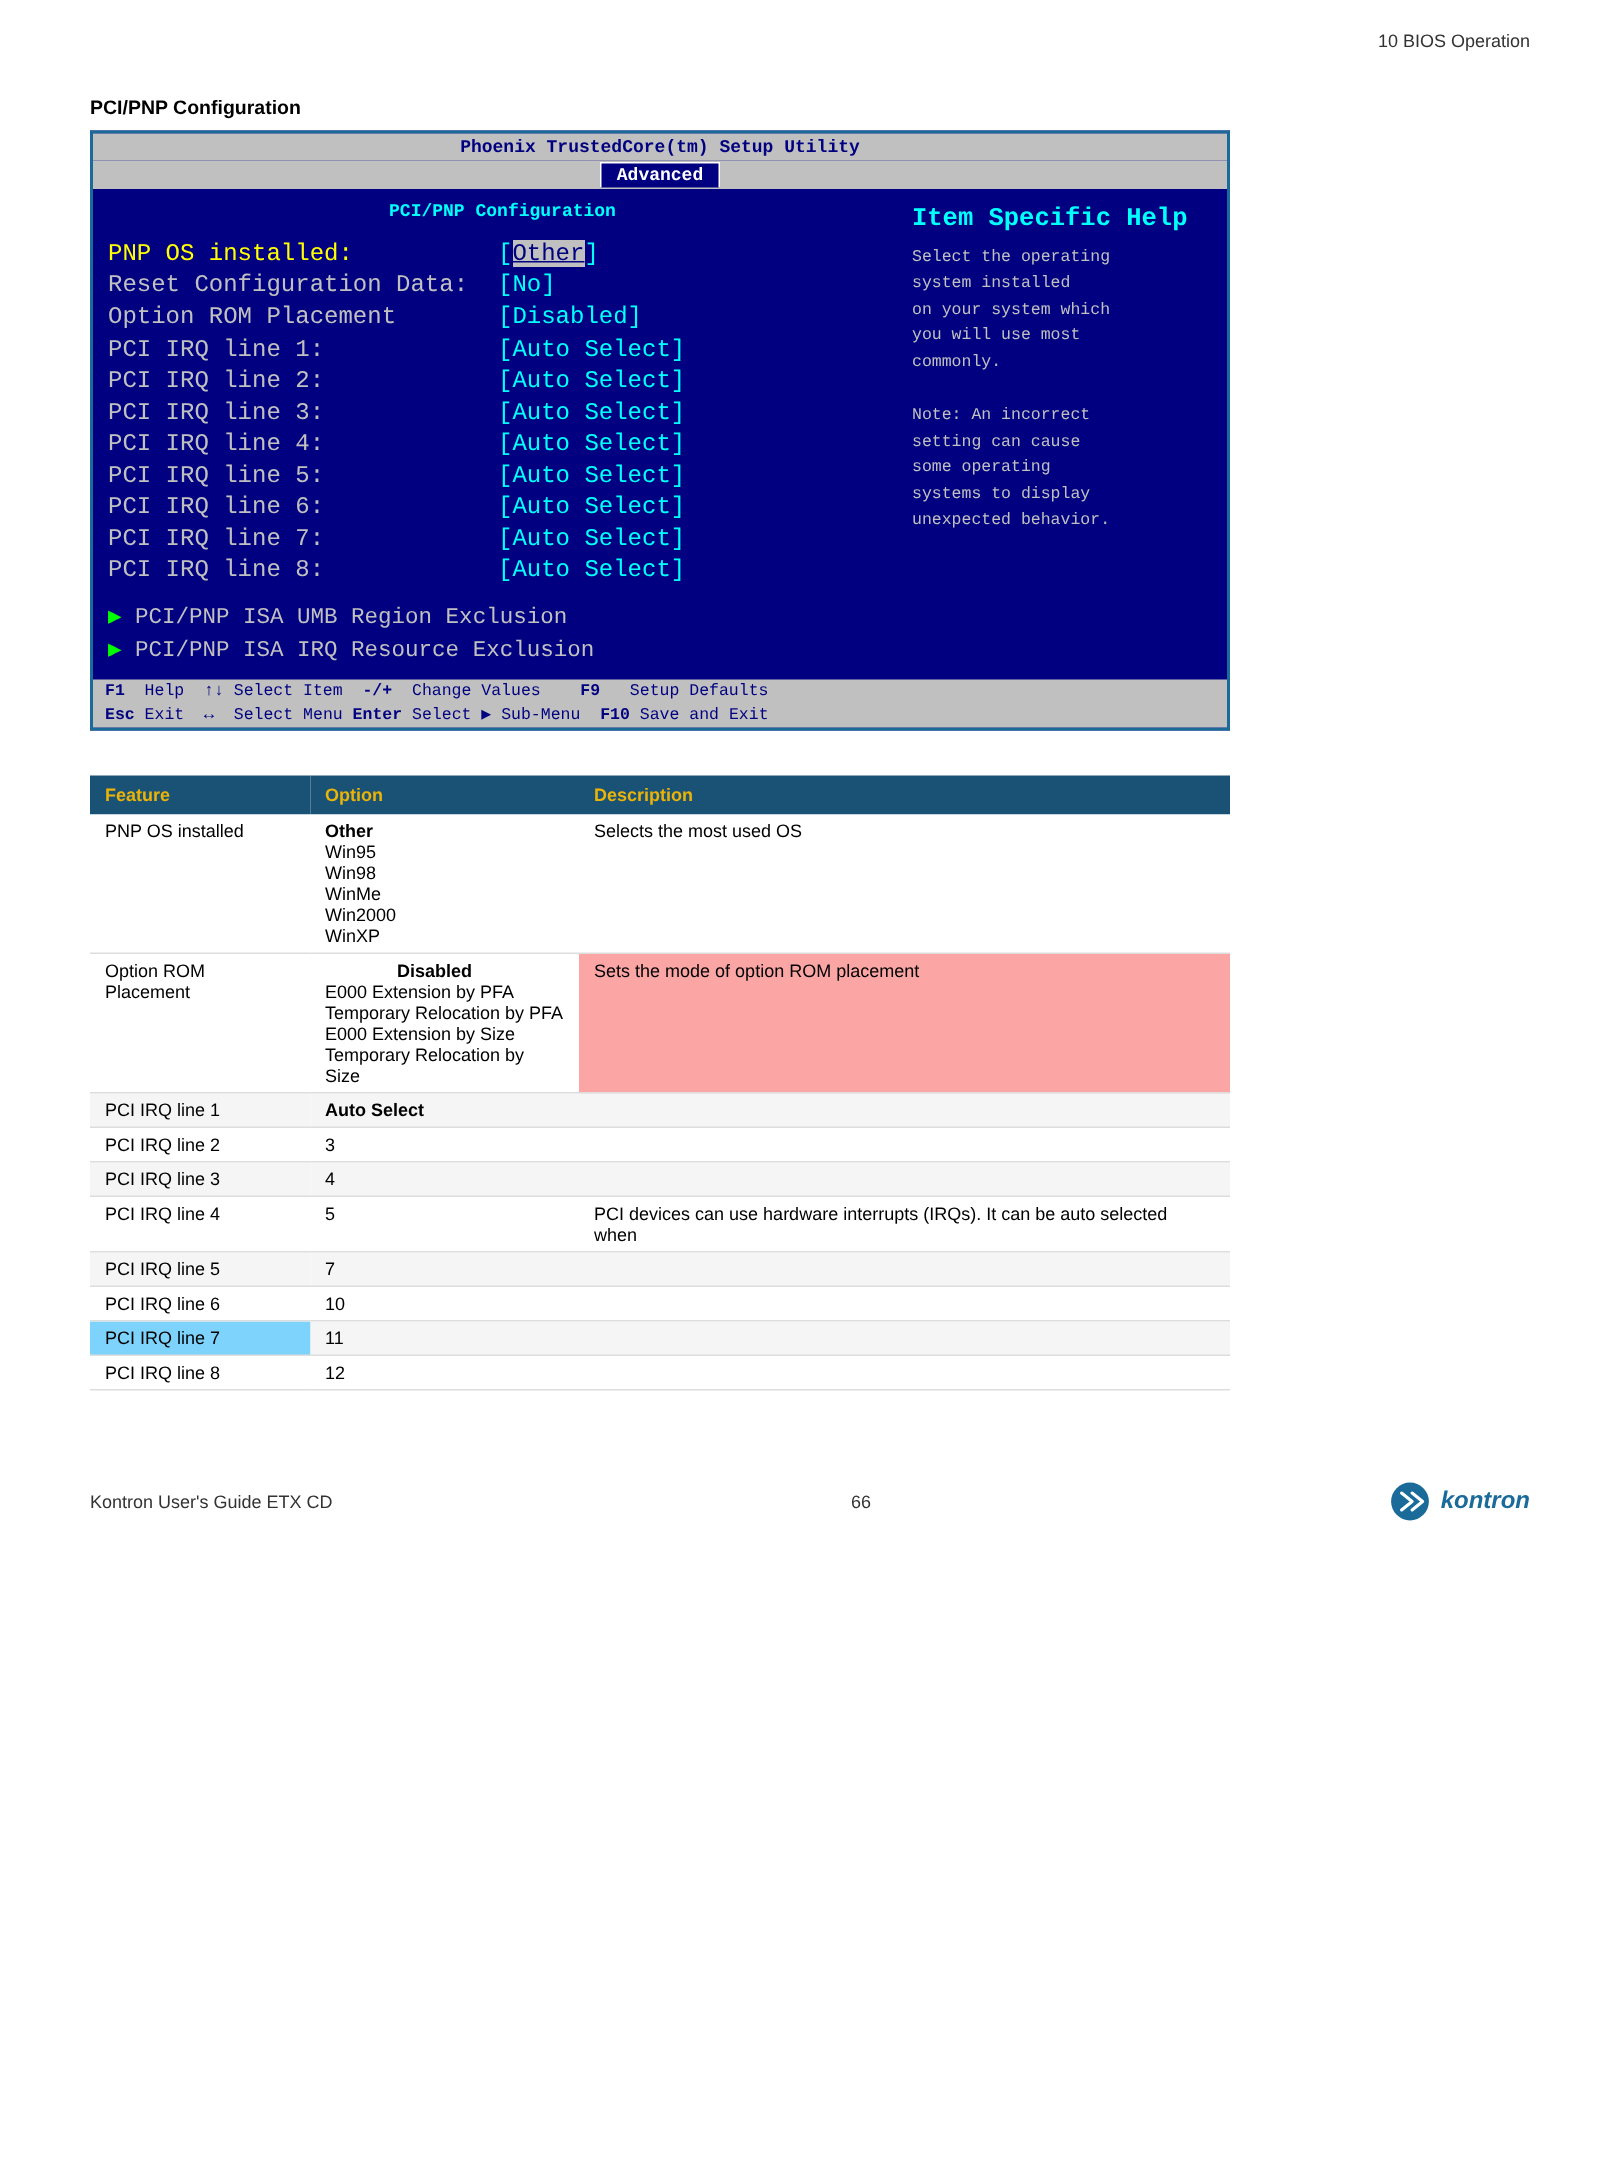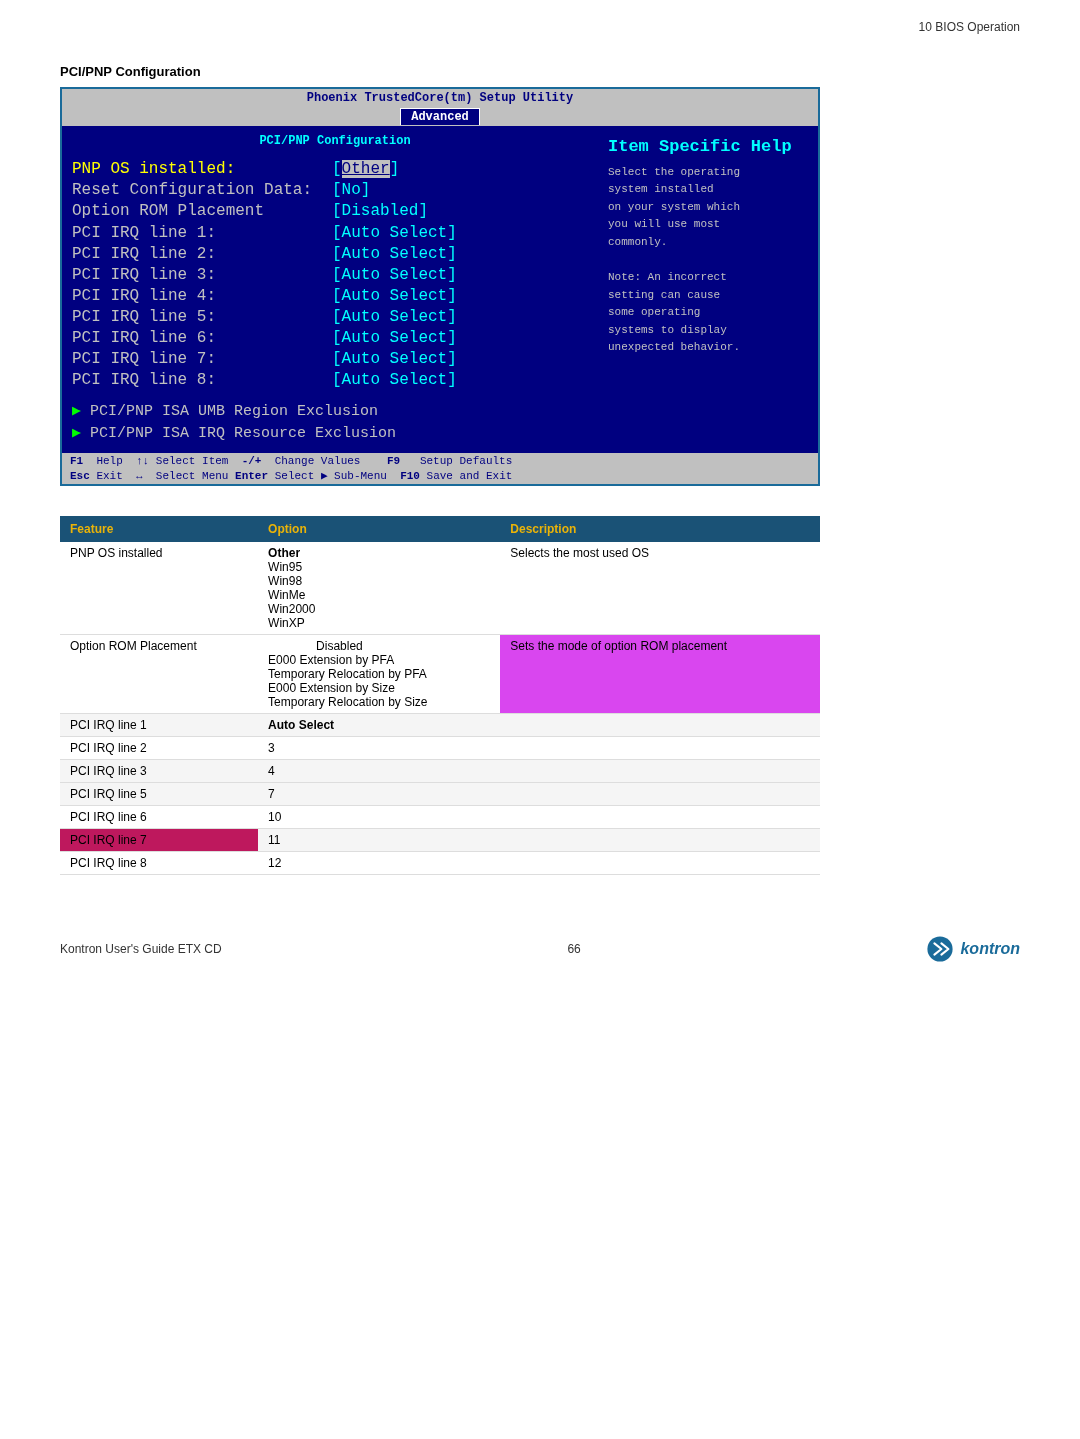--- a/index.html
+++ b/index.html
@@ -354,27 +354,27 @@
           <div>Win98</div>
           <div>WinMe</div>
           <div>Win2000</div>
           <div>WinXP</div>
         </td>
         <td style="background: rgb(255, 255, 255);">Selects the most used OS</td>
       </tr>
       <tr>
         <td style="background: rgb(255, 255, 255);">Option ROM Placement</td>
         <td style="background: rgb(255, 255, 255);">
-          <div style="font-weight: normal; padding-left: 48px;">Disabled</div>
+          <div style="font-weight: bold; padding-left: 48px;">Disabled</div>
           <div>E000 Extension by PFA</div>
           <div>Temporary Relocation by PFA</div>
           <div>E000 Extension by Size</div>
           <div>Temporary Relocation by Size</div>
         </td>
-        <td style="background: #d946ef;">Sets the mode of option ROM placement</td>
+        <td style="background: #fca5a5;">Sets the mode of option ROM placement</td>
       </tr>
       <tr>
         <td style="background: rgb(245, 245, 245);">PCI IRQ line 1</td>
         <td style="background: rgb(245, 245, 245);">
           <div style="font-weight: bold;">Auto Select</div>
         </td>
         <td style="background: rgb(245, 245, 245);"></td>
       </tr>
       <tr>
         <td style="background: rgb(255, 255, 255);">PCI IRQ line 2</td>
@@ -384,35 +384,42 @@
         <td style="background: rgb(255, 255, 255);"></td>
       </tr>
       <tr>
         <td style="background: rgb(245, 245, 245);">PCI IRQ line 3</td>
         <td style="background: rgb(245, 245, 245);">
           <div>4</div>
         </td>
         <td style="background: rgb(245, 245, 245);"></td>
       </tr>
       <tr>
+        <td style="background: rgb(255, 255, 255);">PCI IRQ line 4</td>
+        <td style="background: rgb(255, 255, 255);">
+          <div>5</div>
+        </td>
+        <td style="background: rgb(255, 255, 255);">PCI devices can use hardware interrupts (IRQs). It can be auto selected when</td>
+      </tr>
+      <tr>
         <td style="background: rgb(245, 245, 245);">PCI IRQ line 5</td>
         <td style="background: rgb(245, 245, 245);">
           <div>7</div>
         </td>
         <td style="background: rgb(245, 245, 245);"></td>
       </tr>
       <tr>
         <td style="background: rgb(255, 255, 255);">PCI IRQ line 6</td>
         <td style="background: rgb(255, 255, 255);">
           <div>10</div>
         </td>
         <td style="background: rgb(255, 255, 255);"></td>
       </tr>
       <tr>
-        <td style="background: #be185d;">PCI IRQ line 7</td>
+        <td style="background: #7dd3fc;">PCI IRQ line 7</td>
         <td style="background: rgb(245, 245, 245);">
           <div>11</div>
         </td>
         <td style="background: rgb(245, 245, 245);"></td>
       </tr>
       <tr>
         <td style="background: rgb(255, 255, 255);">PCI IRQ line 8</td>
         <td style="background: rgb(255, 255, 255);">
           <div>12</div>
         </td>

